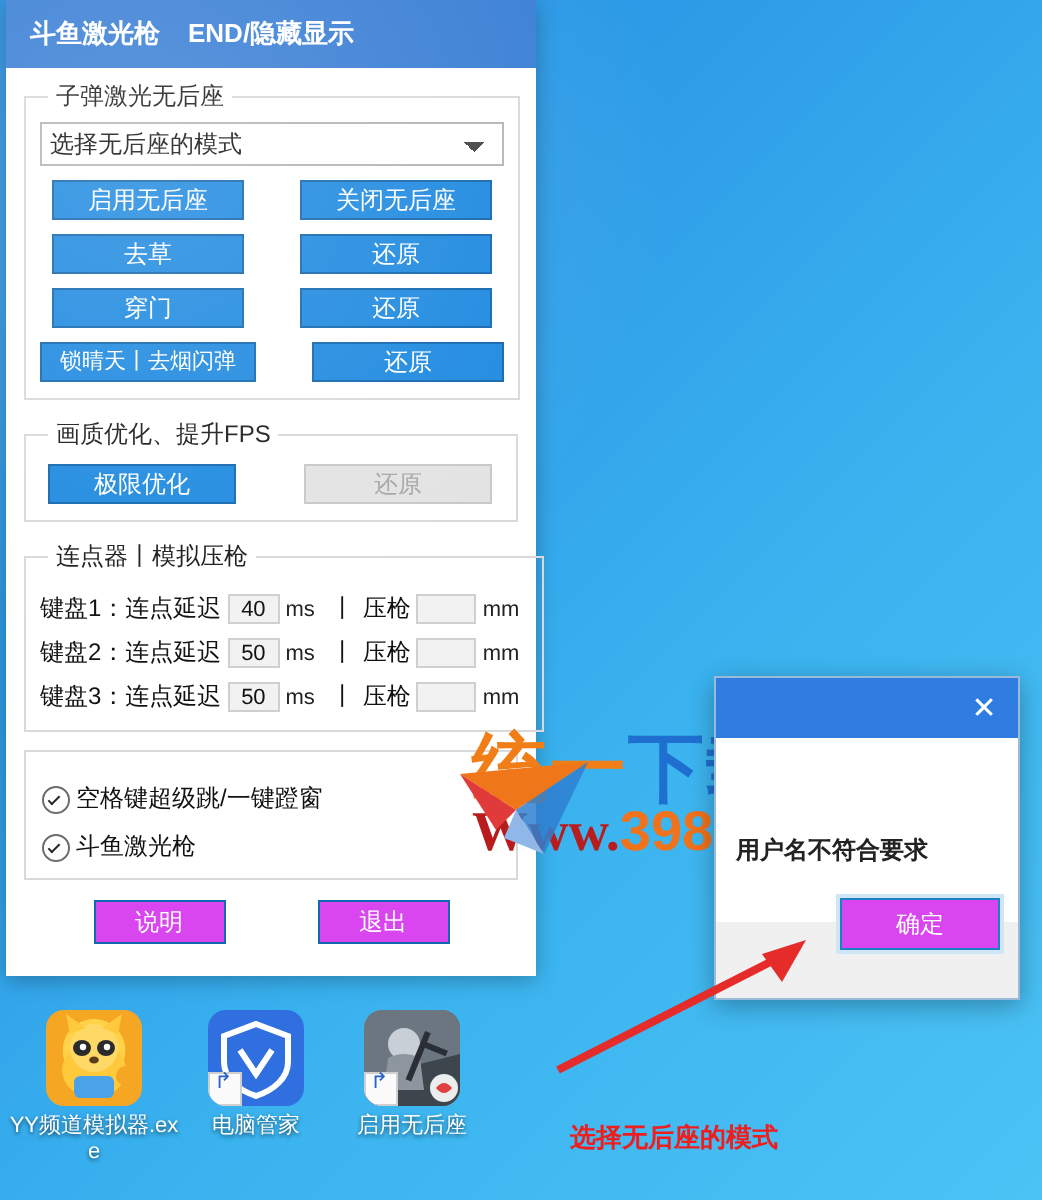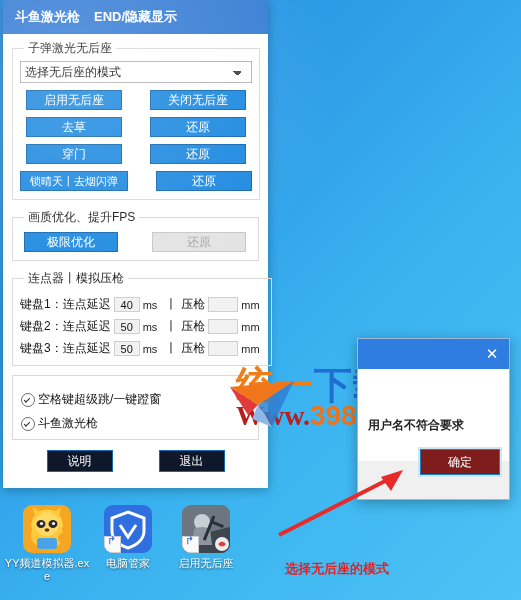--- a/index.html
+++ b/index.html
@@ -86,21 +86,21 @@
   }
   .tick::after{
     content:""; position:absolute; left:2px; top:4px; width:5px; height:2px;
     border-left:1.6px solid #222; border-bottom:1.6px solid #222;
     transform:rotate(-45deg);
   }
   .chk-line .gap{ margin-left:12px; display:flex; align-items:center; }
 
   .footrow{ display:flex; justify-content:center; gap:46px; margin-top:4px; }
   .footbtn{
-    width:66px; height:22px; background:#0f172a; border:1px solid #1468ae; color:#fff;
+    width:66px; height:22px; background:#d946ef; border:1px solid #1468ae; color:#fff;
     font-size:12px; font-family:inherit; cursor:pointer;
   }
 
   
   #dialog{
     position:absolute; left:357px; top:338px; width:151px; height:160px;
     background:#f0f0f0; border:1px solid #9bb9d8; box-shadow:0 3px 12px rgba(0,0,0,.3);
   }
   #dialog-title{
     height:30px; background:#2f7de0; position:relative;
@@ -109,21 +109,21 @@
     position:absolute; right:0; top:0; width:34px; height:30px; color:#fff; font-size:15px;
     display:flex; align-items:center; justify-content:center; cursor:pointer;
   }
   #dialog-body{ background:#fff; height:92px; position:relative; }
   #dialog-msg{
     position:absolute; left:10px; top:48px; font-size:12px; color:#222;font-weight:bold;
   }
   #dialog-foot{ height:38px; background:#f0f0f0; position:relative; }
   #dialog-ok{
     position:absolute; right:9px; top:-12px; width:80px; height:26px;
-    background:#7f1d1d; border:1px solid #1a7fc4; outline:2px solid #cfe6f7;
+    background:#d946ef; border:1px solid #1a7fc4; outline:2px solid #cfe6f7;
     color:#fff; font-size:12px; font-family:inherit; cursor:pointer;
   }
 
   
   #watermark{ position:absolute; left:236px; top:365px; pointer-events:none; }
   #wm-text{ font-size:38px; font-weight:bold; letter-spacing:1px; line-height:40px; white-space:nowrap; }
   #wm-text .o{ color:#f07d16; }
   #wm-text .b{ color:#1f6fd0; }
   #wm-url{ font-size:28px; font-weight:bold; line-height:30px; margin-top:-4px; white-space:nowrap; }
   #wm-url .b{ color:#b91c1c;font-family:Liberation Serif, serif; } #wm-url .o{ color:#f0721a; }

